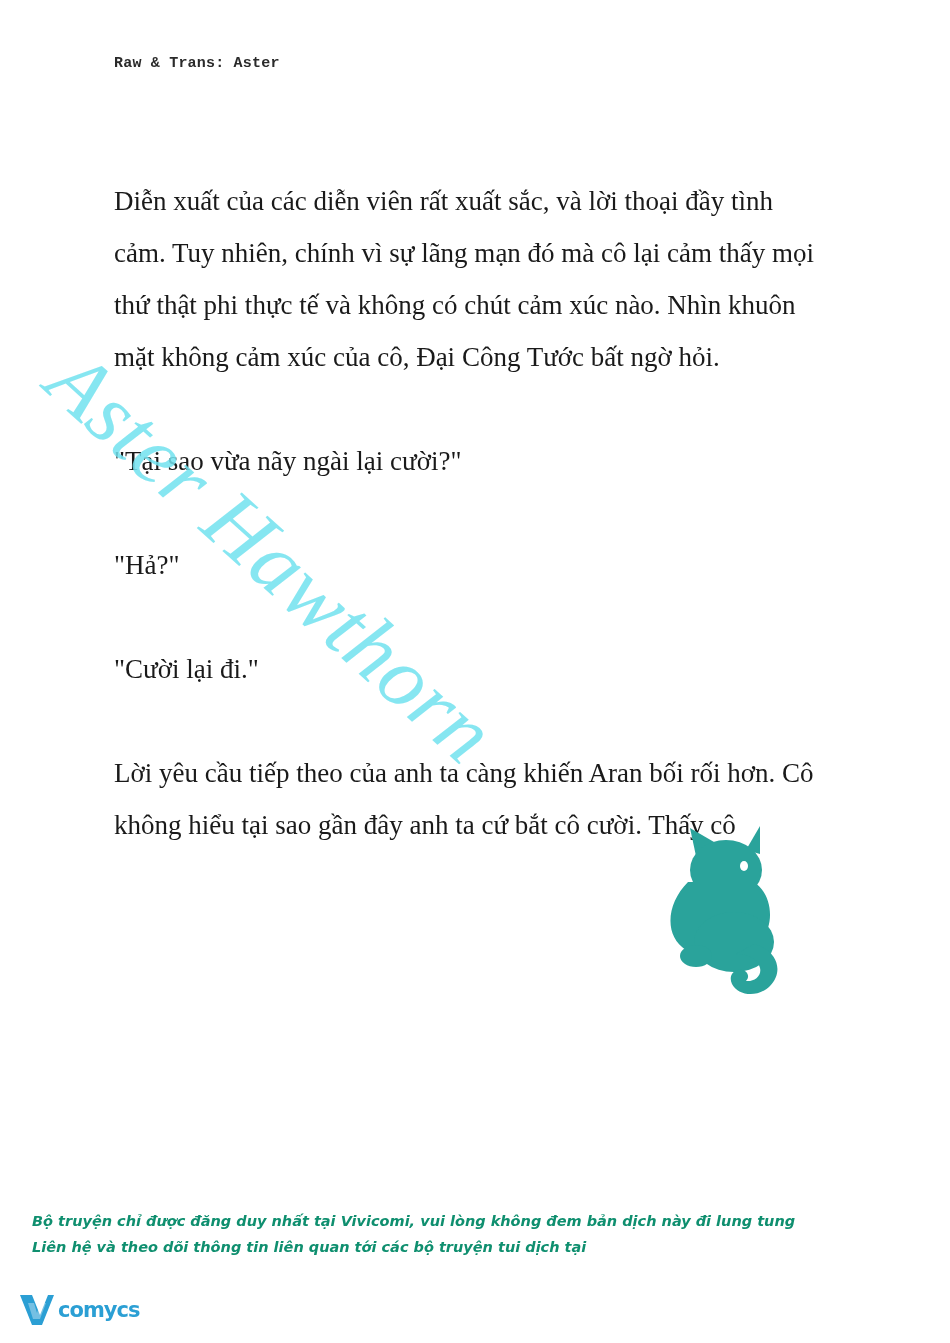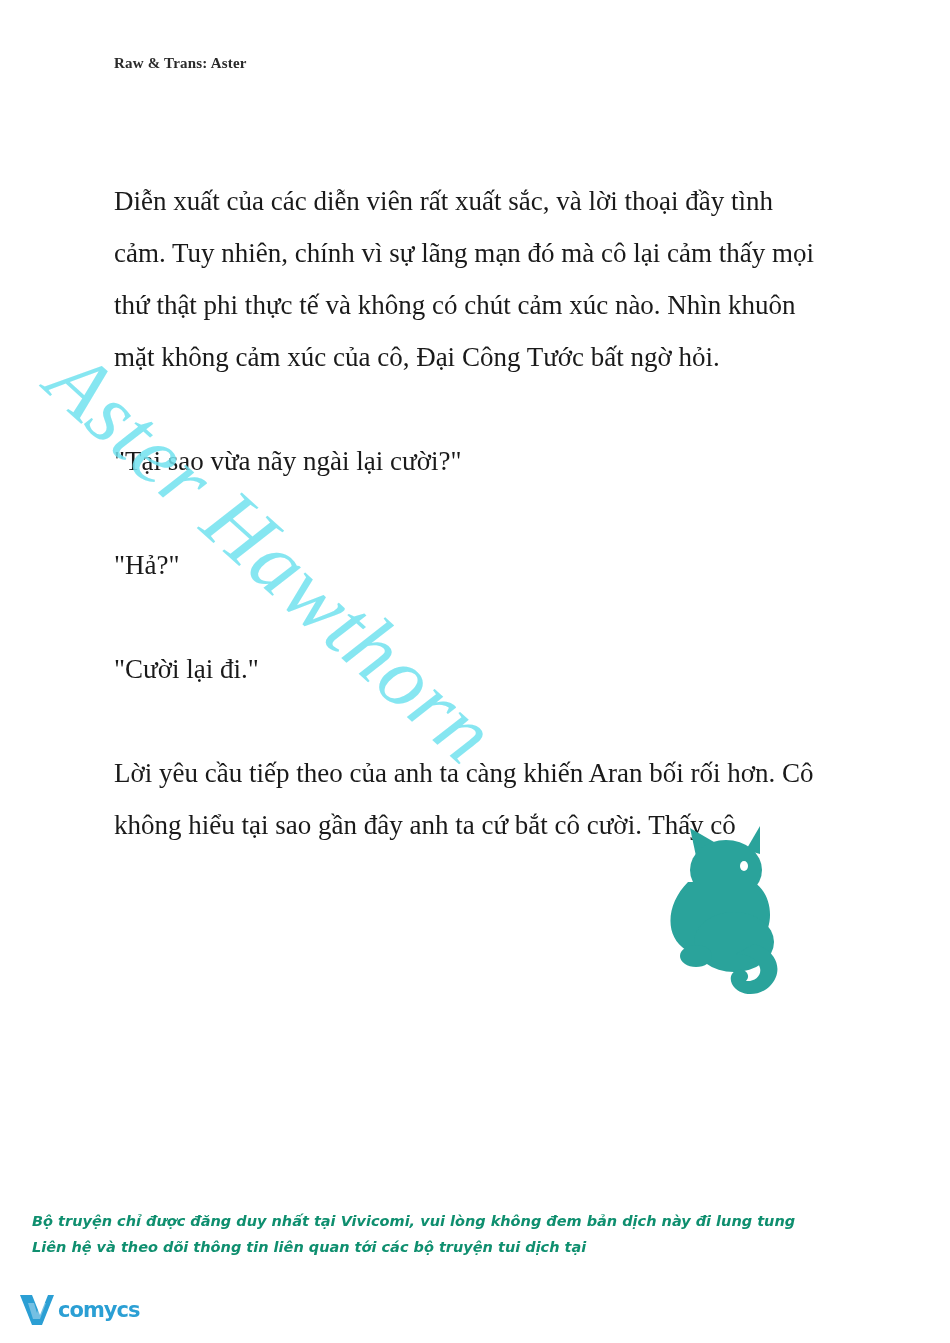--- a/index.html
+++ b/index.html
@@ -20,21 +20,21 @@
     height: 1343px;
     background: #fff;
     overflow: hidden;
   }
 
   
   .header-credit {
     position: absolute;
     left: 114px;
     top: 55px;
-    font-family: Liberation Serif, serif;
+    font-family: Liberation Mono, monospace;
     font-size: 15px;
     font-weight: 700;
     color: #2a2a2a;
     letter-spacing: 0.2px;
   }
 
   
   .body-text {
     position: absolute;
     left: 114px;

